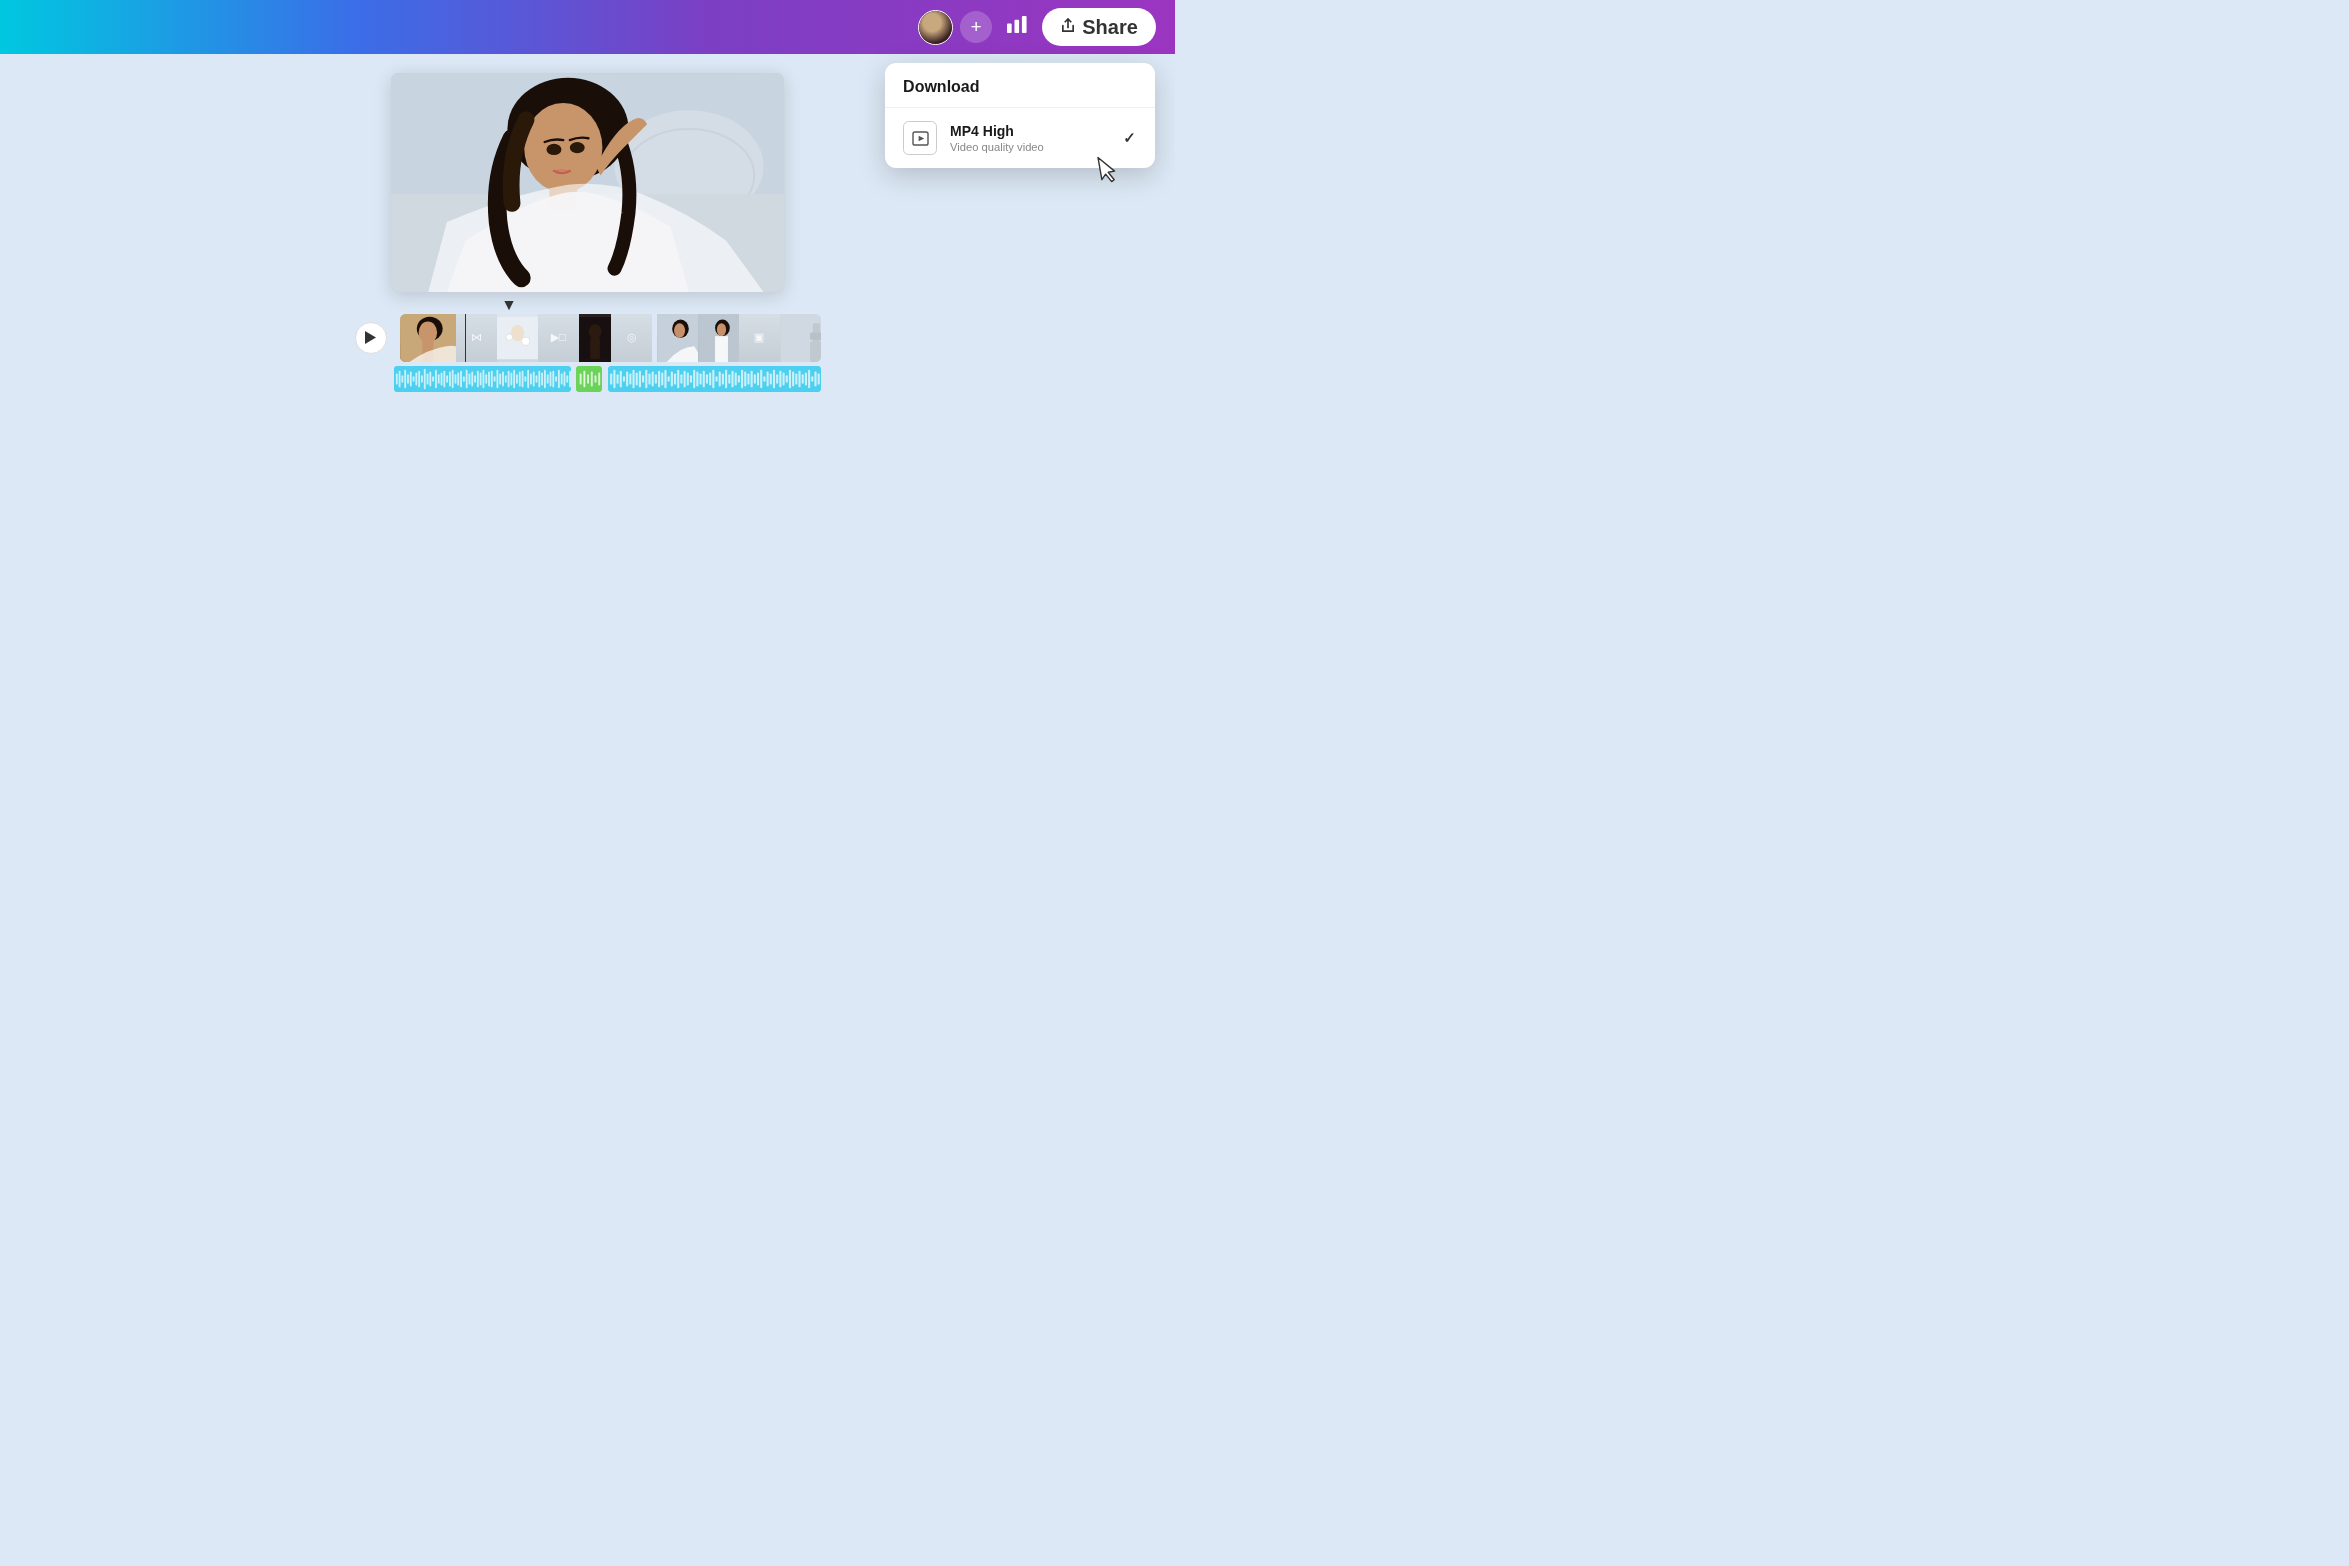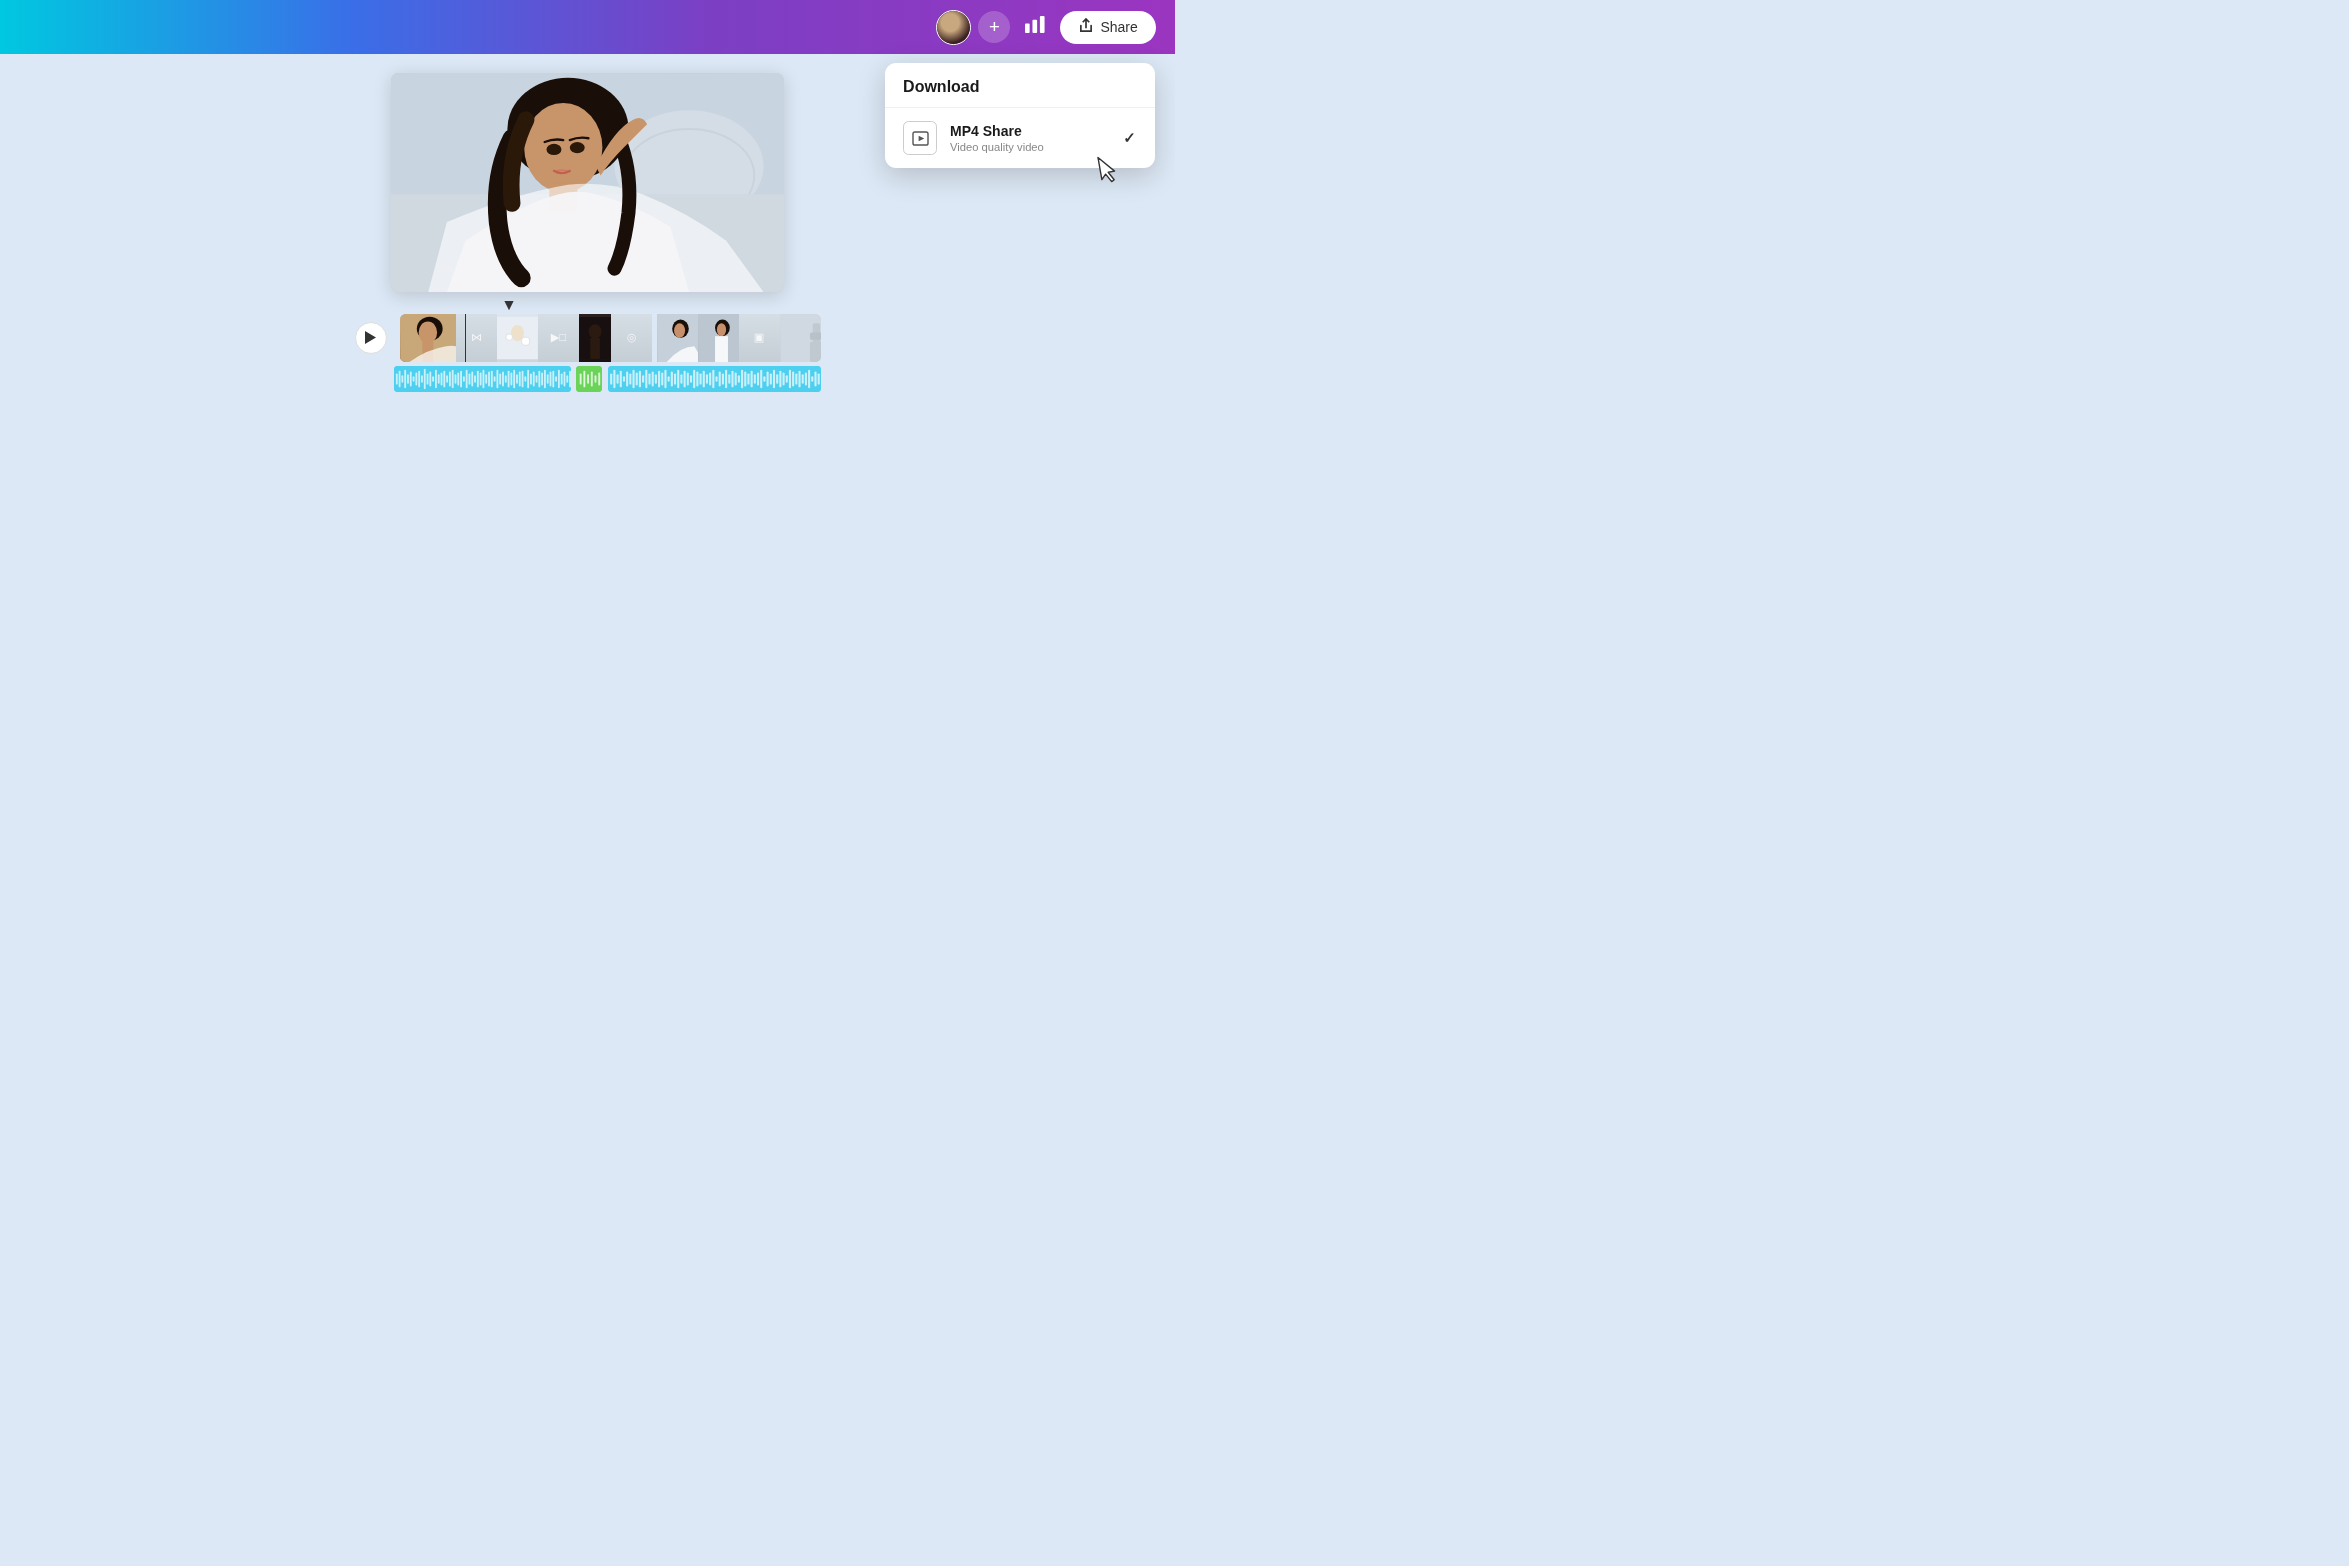--- a/index.html
+++ b/index.html
@@ -78,22 +78,22 @@
     .stats-icon {
       color: white;
       font-size: 17px;
     }
 
     .share-btn {
       background: white;
       border: none;
       border-radius: 22.4px;
       padding: 7.5px 18.6px;
-      font-size: 14px;
-      font-weight: 400;
+      font-size: 20px;
+      font-weight: 700;
       color: #333;
       cursor: pointer;
       display: flex;
       align-items: center;
       gap: 7.5px;
     }
 
     .share-icon {
       font-size: 14px;
     }
@@ -670,21 +670,21 @@
   <div class="dropdown-title">Download</div>
 
   <div class="dropdown-item">
     <div class="format-icon">
       <svg width="17" height="15" viewBox="0 0 18 16" fill="none" stroke="#555" stroke-width="1.5">
         <rect x="1" y="1" width="16" height="14" rx="2"></rect>
         <path d="M7 5 L13 8 L7 11 Z" fill="#555" stroke="none"></path>
       </svg>
     </div>
     <div class="format-info">
-      <div class="format-name">MP4 Share</div>
+      <div class="format-name">MP4 High</div>
       <div class="format-desc">Video quality video</div>
     </div>
     <span class="check-icon">✓</span>
   </div>
 </div>
 
 <div class="cursor">
   <svg width="22.4" height="30" viewBox="0 0 24 32" fill="none">
     <path d="M4 2 L4 26 L9 21 L14 30 L17 28.5 L12 19.5 L19 19.5 Z" fill="white" stroke="#333" stroke-width="1.5" stroke-linejoin="round"></path>
 

